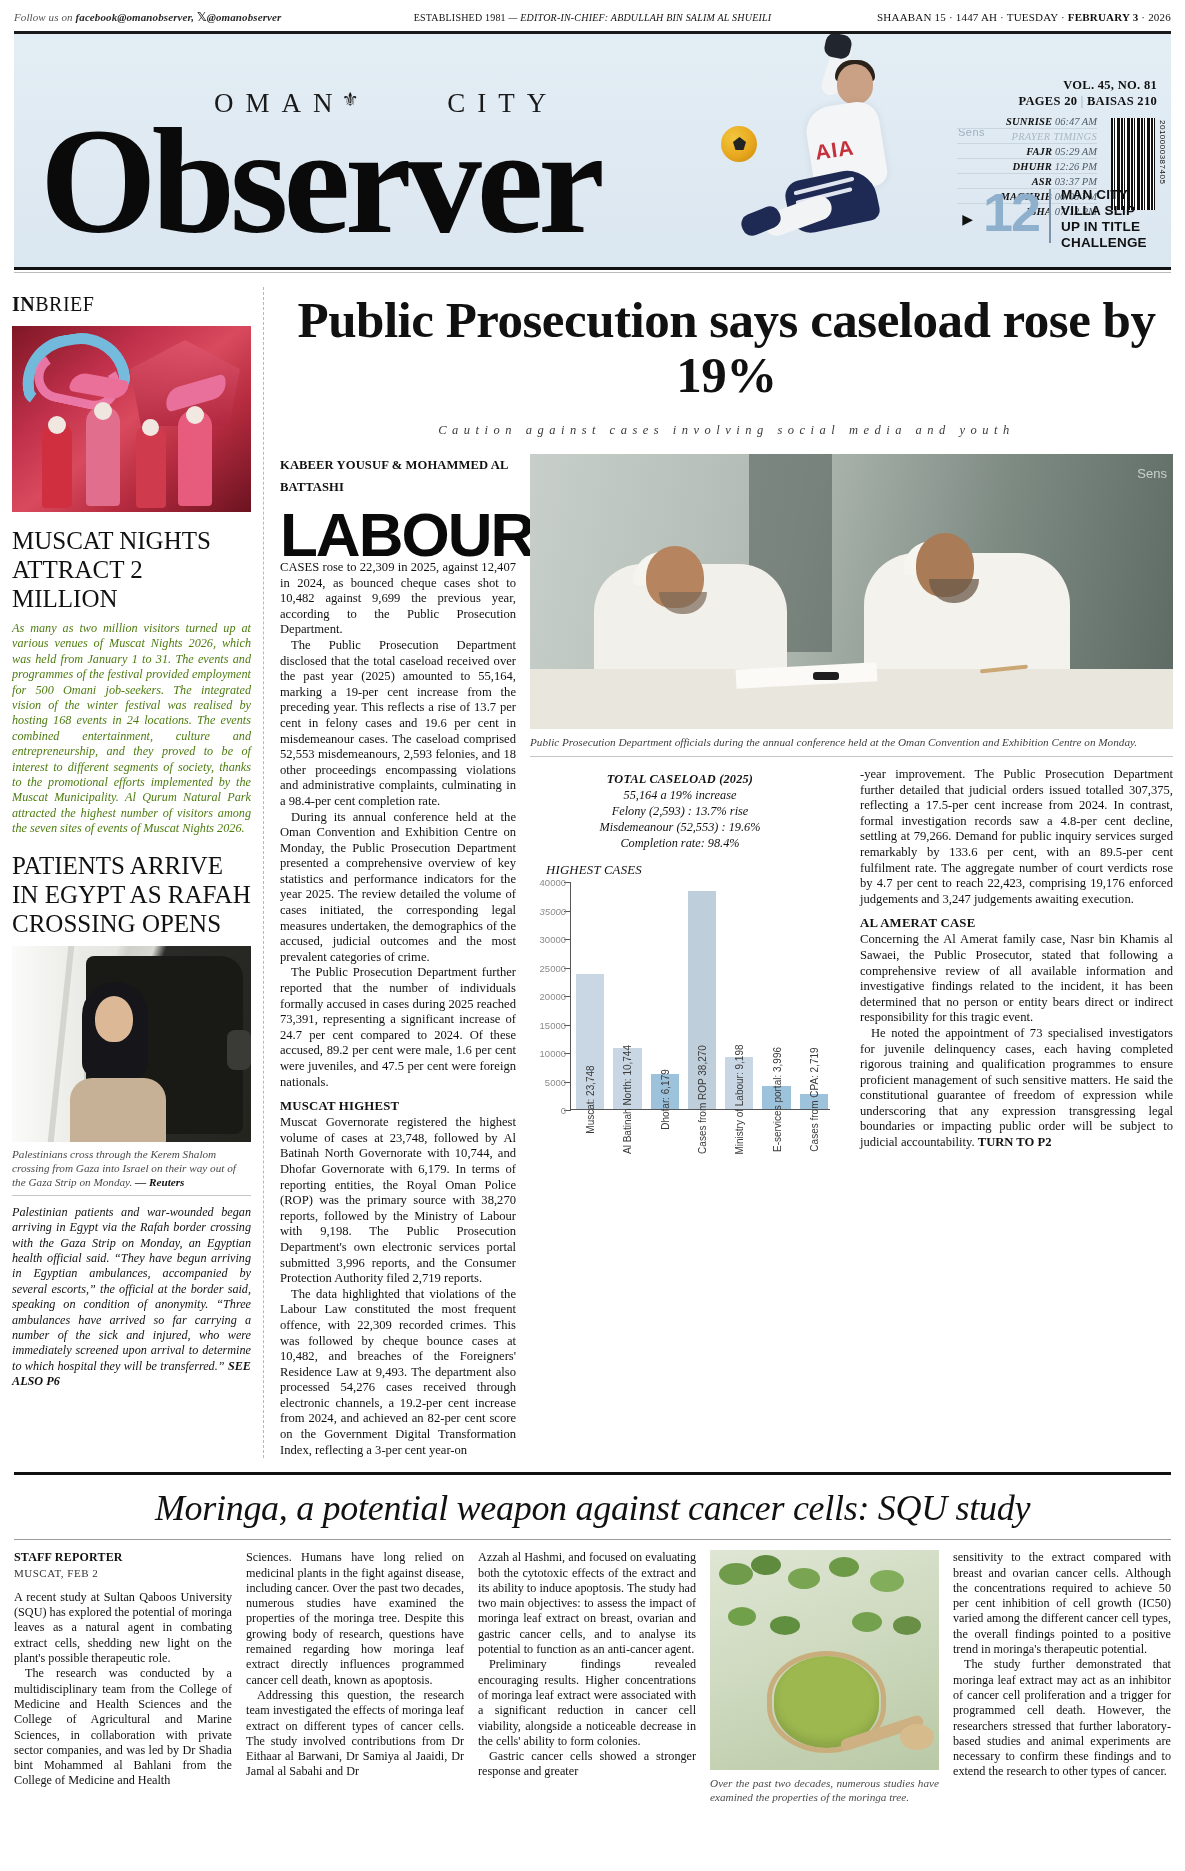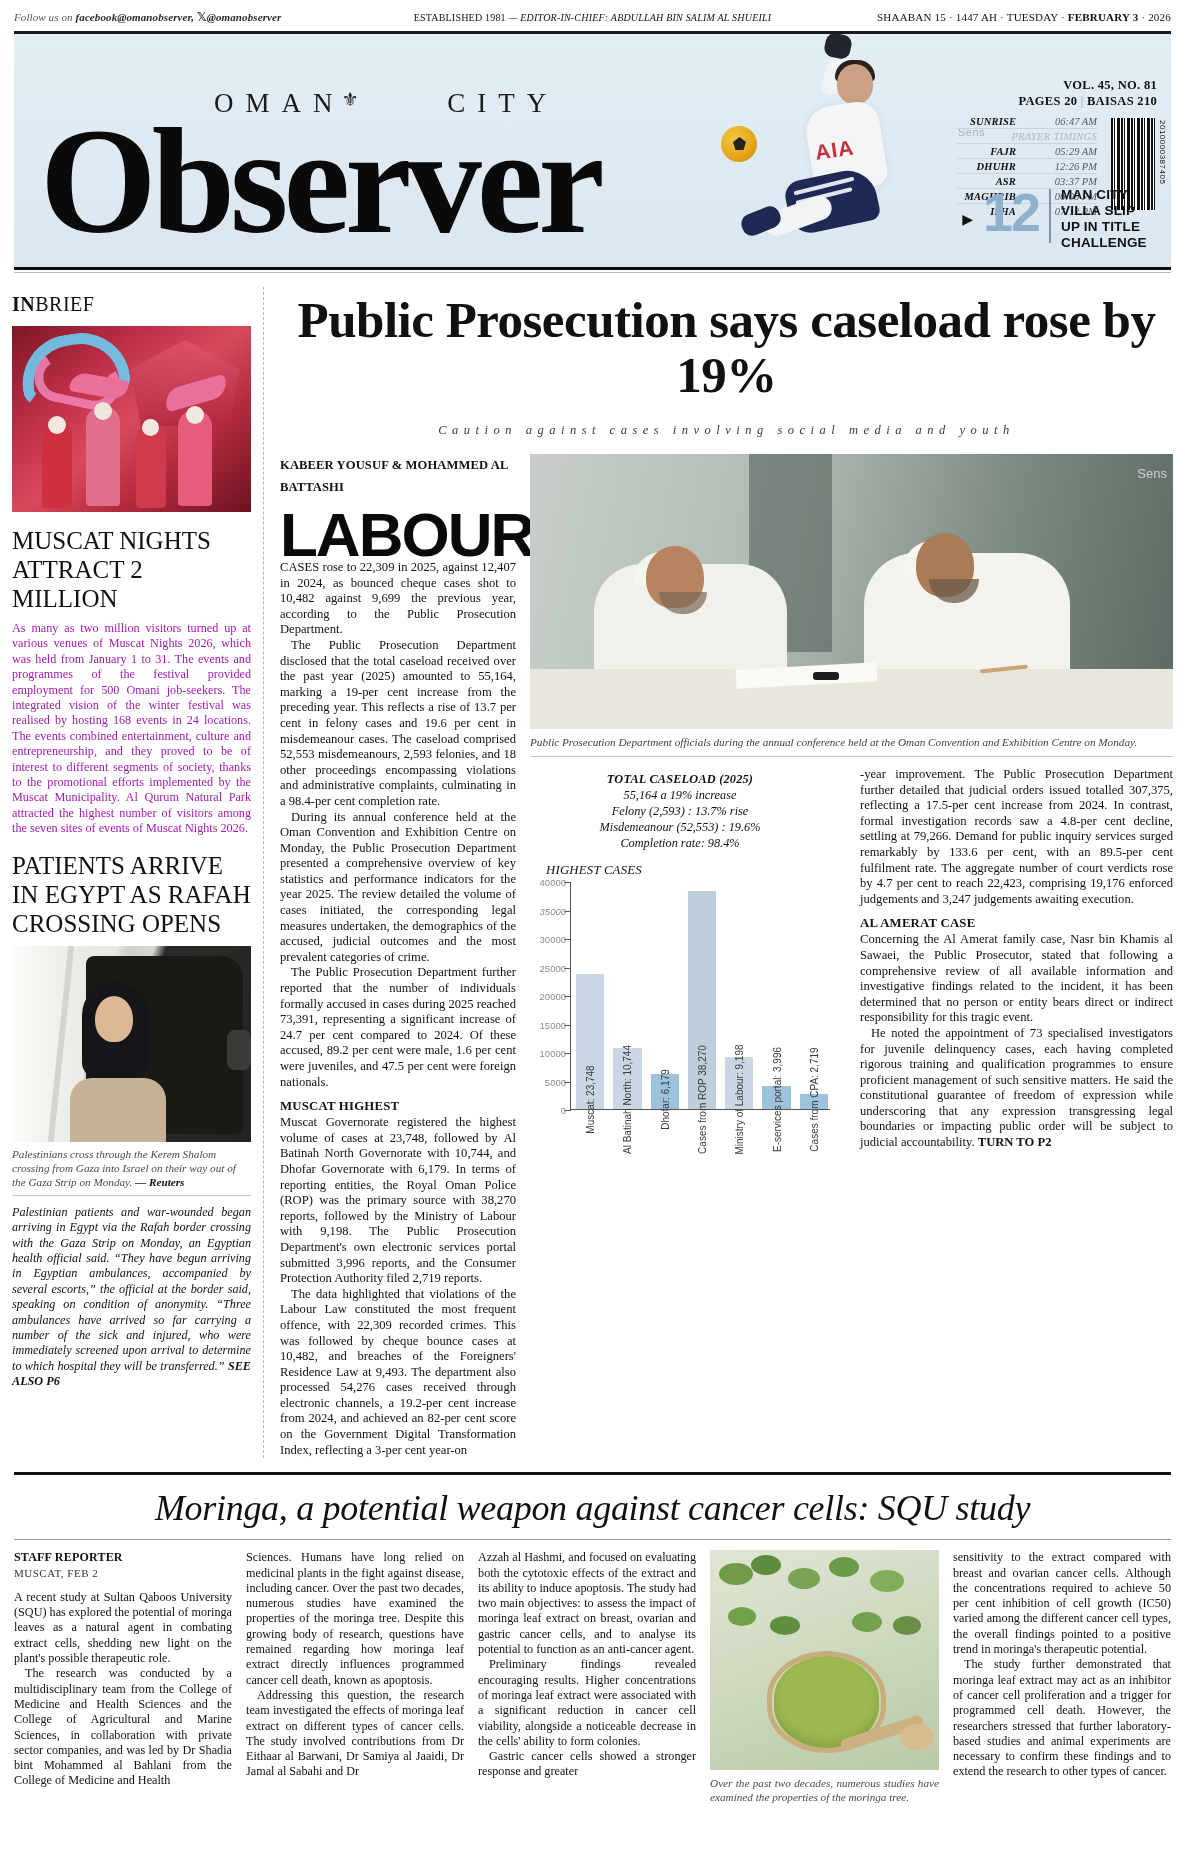--- a/index.html
+++ b/index.html
@@ -77,21 +77,21 @@
   .ft-sens { position:absolute; right:6px; top:92px; font-family:"Liberation Sans",sans-serif; font-size:11px; color:#9fb0bf; letter-spacing:.5px; }
 
   .vol-line { position:absolute; right:14px; top:44px; text-align:right; font-size:12.5px; font-weight:700; letter-spacing:.3px; color:#111; }
   .pages-line { position:absolute; right:14px; top:60px; text-align:right; font-size:12.5px; font-weight:700; letter-spacing:.3px; color:#111; }
   .pages-line .sep { color:#9aa6b2; font-weight:400; }
 
   .prayer { position:absolute; right:74px; top:80px; width:140px; text-align:right; font-size:10.5px; }
   .prayer-row { padding:1.5px 0 1.5px; border-bottom:1px solid #c9d6e0; white-space:nowrap; }
   .prayer-row:last-child { border-bottom:none; }
   .prayer-row b { font-style:italic; font-weight:700; color:#111; letter-spacing:.2px; }
-  .prayer-row span { font-style:italic; color:#4b5b68;margin-left:36px; }
+  .prayer-row span { font-style:italic; color:#4b5b68; }
   .prayer-title { color:#a9b8c4; font-style:italic; letter-spacing:.3px; }
 
   .barcode { position:absolute; right:16px; top:84px; width:44px; height:92px;
     background:repeating-linear-gradient(90deg,#111 0 2px,#fff 2px 3px,#111 3px 4px,#fff 4px 6px,#111 6px 9px,#fff 9px 10px); }
   .barcode-num { position:absolute; right:4px; top:86px; font-family:"Liberation Sans",sans-serif; font-size:8px;
     writing-mode:vertical-rl; letter-spacing:.5px; color:#111; }
 
   .teaser { position:absolute; right:14px; bottom:16px; display:flex; align-items:flex-start; gap:10px; }
   .teaser-arrow { font-size:14px; color:#111; margin-top:24px; }
   .teaser-num { font-family:"Liberation Sans", sans-serif; font-weight:700; font-size:54px; line-height:50px; color:#8fb0cd; letter-spacing:-2px; }
@@ -120,21 +120,21 @@
   .bp-f3 { position:absolute; left:124px; bottom:4px; width:30px; height:84px; background:#d03a4d; border-radius:14px 14px 4px 4px; }
   .bp-f4 { position:absolute; left:166px; bottom:6px; width:34px; height:96px; background:#e75c7c; border-radius:16px 16px 4px 4px; }
   .bp-h1 { position:absolute; left:36px; bottom:78px; width:18px; height:18px; background:#f0e8e0; border-radius:50%; }
   .bp-h2 { position:absolute; left:82px; bottom:92px; width:18px; height:18px; background:#efe7df; border-radius:50%; }
   .bp-h3 { position:absolute; left:130px; bottom:76px; width:17px; height:17px; background:#f0e8e0; border-radius:50%; }
   .bp-h4 { position:absolute; left:174px; bottom:88px; width:18px; height:18px; background:#f1e9e1; border-radius:50%; }
   .bp-fan { position:absolute; left:152px; bottom:108px; width:64px; height:22px; background:#e8709a; border-radius:30px 8px 30px 8px; transform:rotate(-16deg); }
   .bp-fan2 { position:absolute; left:58px; bottom:116px; width:58px; height:20px; background:#ea6f99; border-radius:28px 8px 28px 8px; transform:rotate(10deg); }
 
   .brief-head { font-size:25px; line-height:29px; letter-spacing:0px; margin:14px 0 8px; font-weight:400; }
-  .brief-body { font-size:12.2px; line-height:15.4px; text-align:justify; color:#a21caf; }
+  .brief-body { font-size:12.2px; line-height:15.4px; font-style:italic; text-align:justify; color:#4d7c0f; }
   .brief-photo2 { width:100%; height:196px; position:relative; overflow:hidden; margin-top:4px;
      background:linear-gradient(110deg,#f2f2f0 0%, #e6e6e2 34%, #cfcfc9 38%, #d8d8d2 46%, #2a2a28 50%, #24241f 100%); }
   .p2-van { position:absolute; left:0; top:0; width:72px; height:100%; background:linear-gradient(90deg,#fbfbf9,#e9e9e5); }
   .p2-vanline { position:absolute; left:46px; top:0; width:6px; height:100%; background:#d5d5cf; transform:skewX(-6deg); }
   .p2-window { position:absolute; left:74px; top:10px; right:8px; bottom:8px; background:#191916; border-radius:8px 22px 8px 8px; }
   .p2-hijab { position:absolute; left:70px; top:36px; width:66px; height:96px; background:#15151a; border-radius:34px 34px 16px 16px; }
   .p2-face2 { position:absolute; left:83px; top:50px; width:38px; height:46px; background:#dcb897; border-radius:50% 50% 46% 46%; }
   .p2-coat { position:absolute; left:58px; bottom:0; width:96px; height:64px; background:#c6b197; border-radius:22px 22px 0 0; }
   .p2-mirror { position:absolute; right:0; top:84px; width:24px; height:40px; background:#3a3a36; border-radius:8px; }
 

